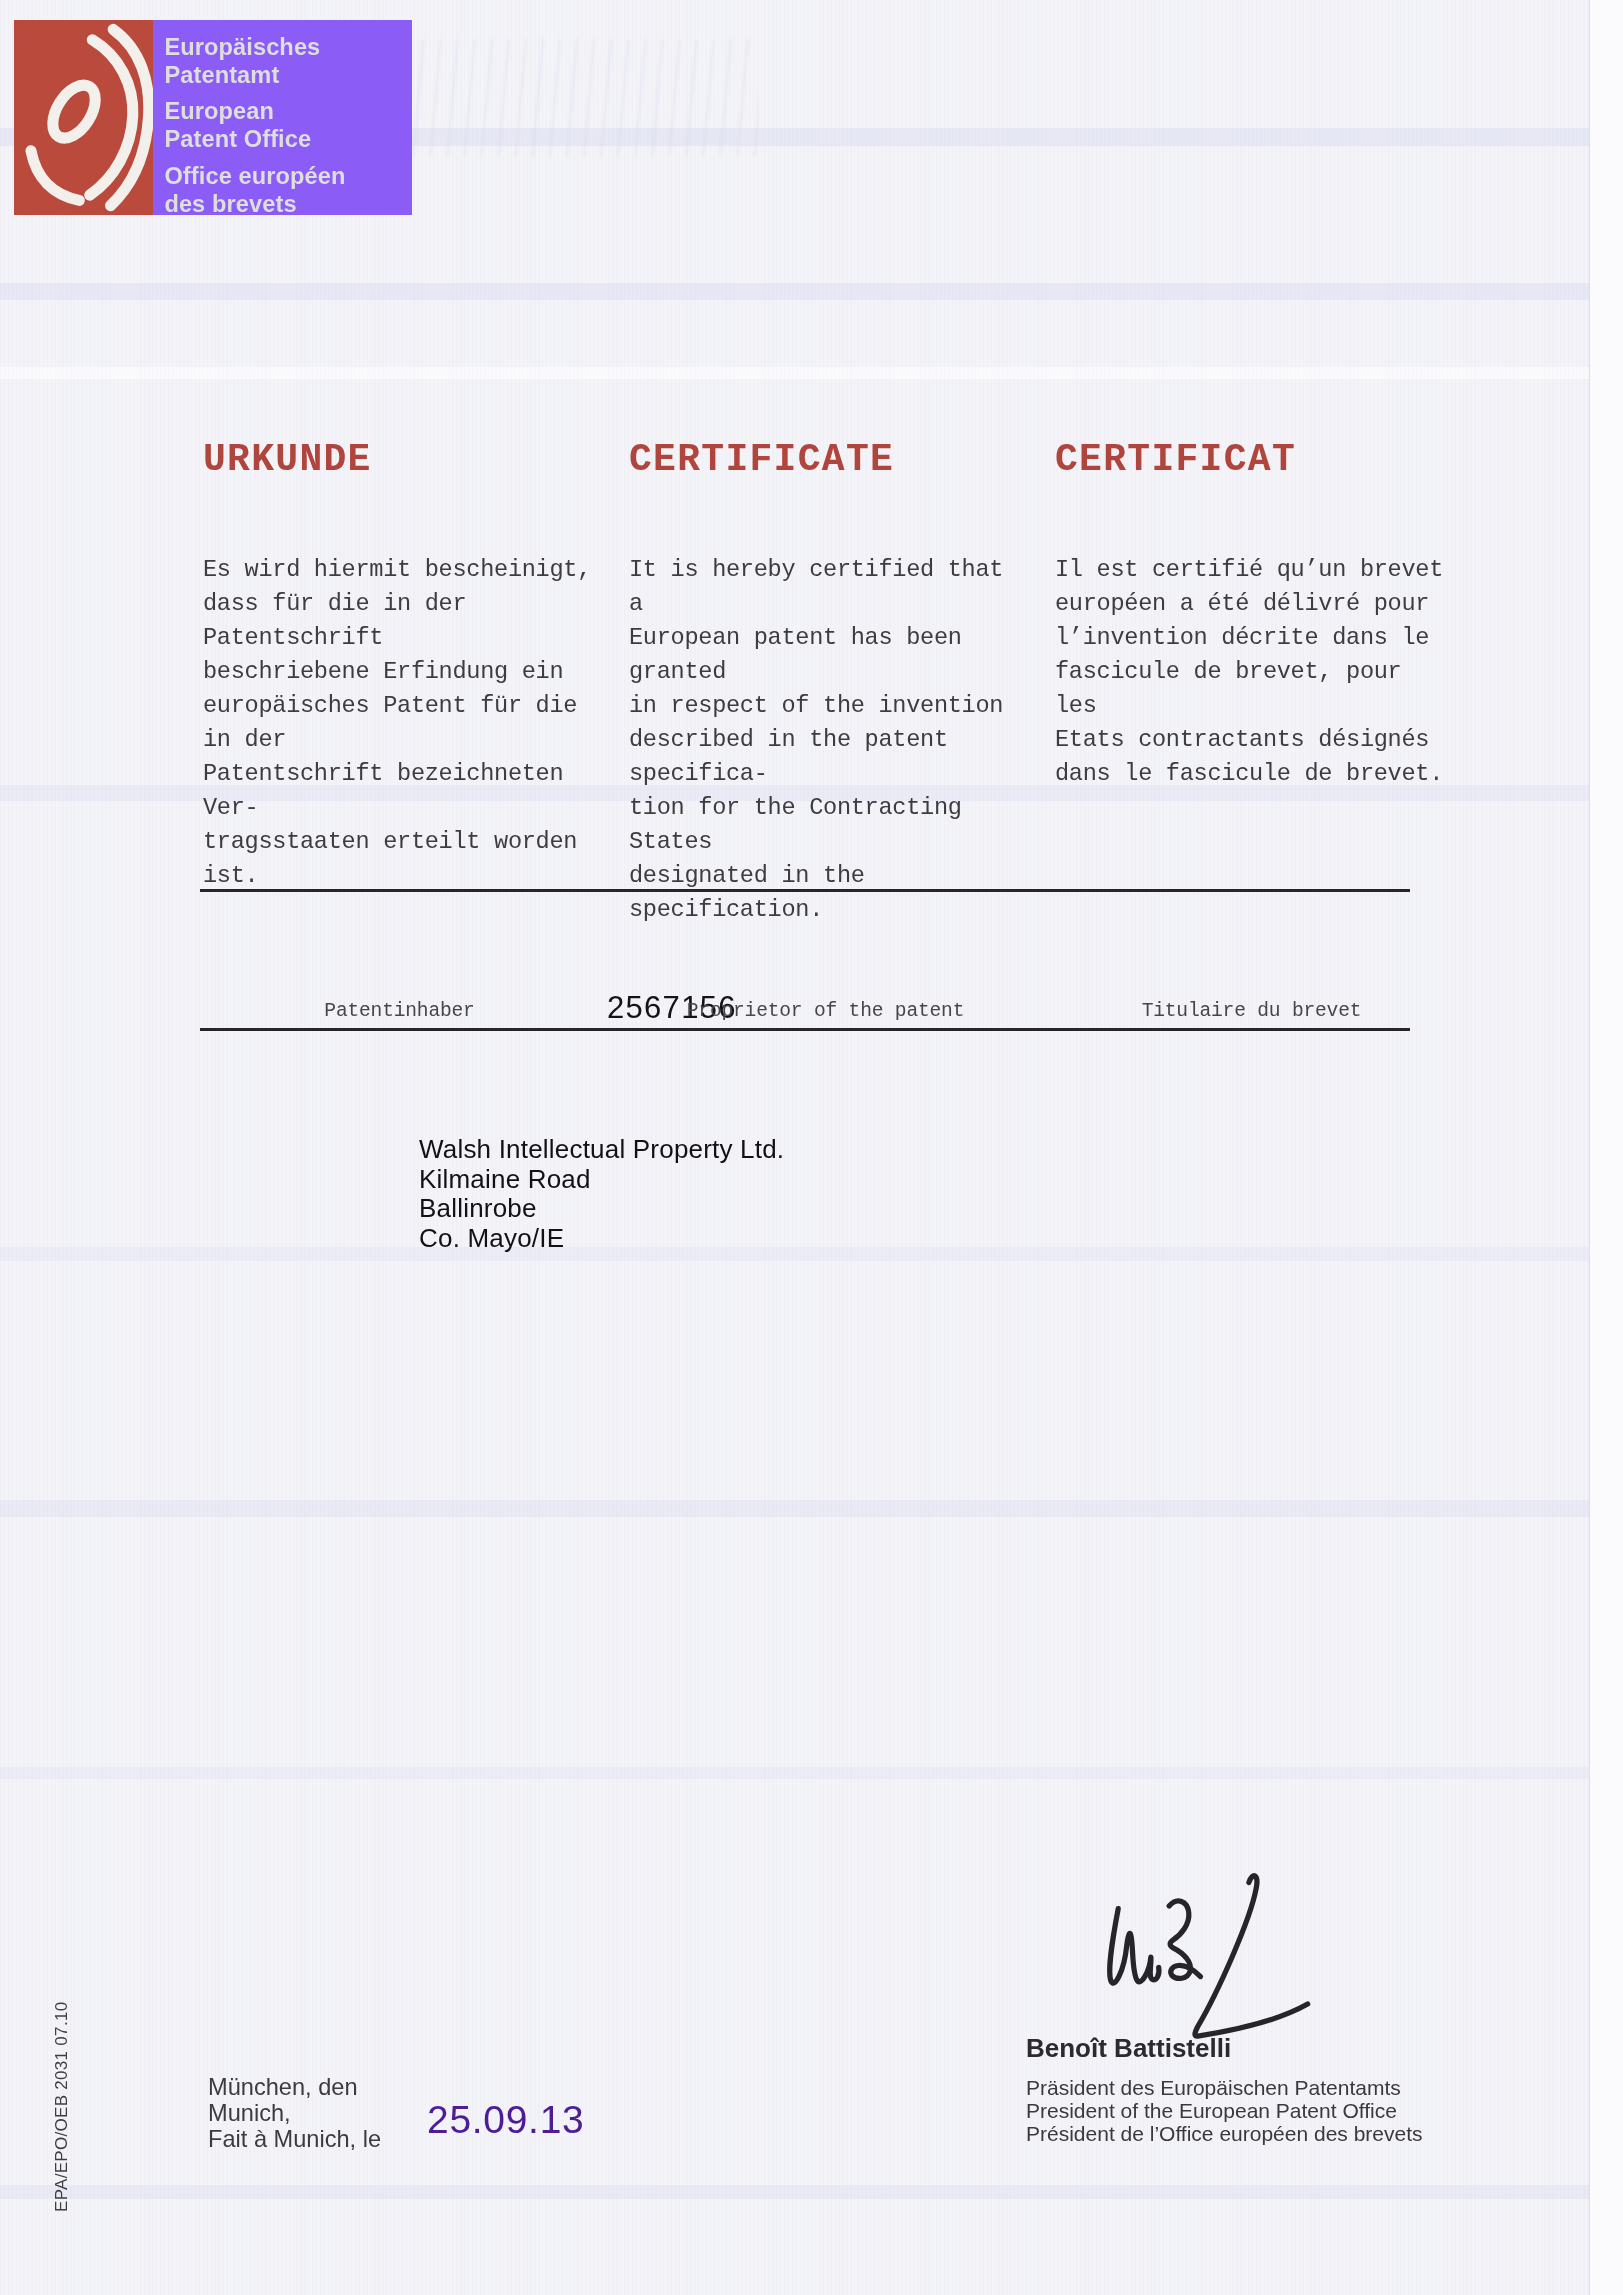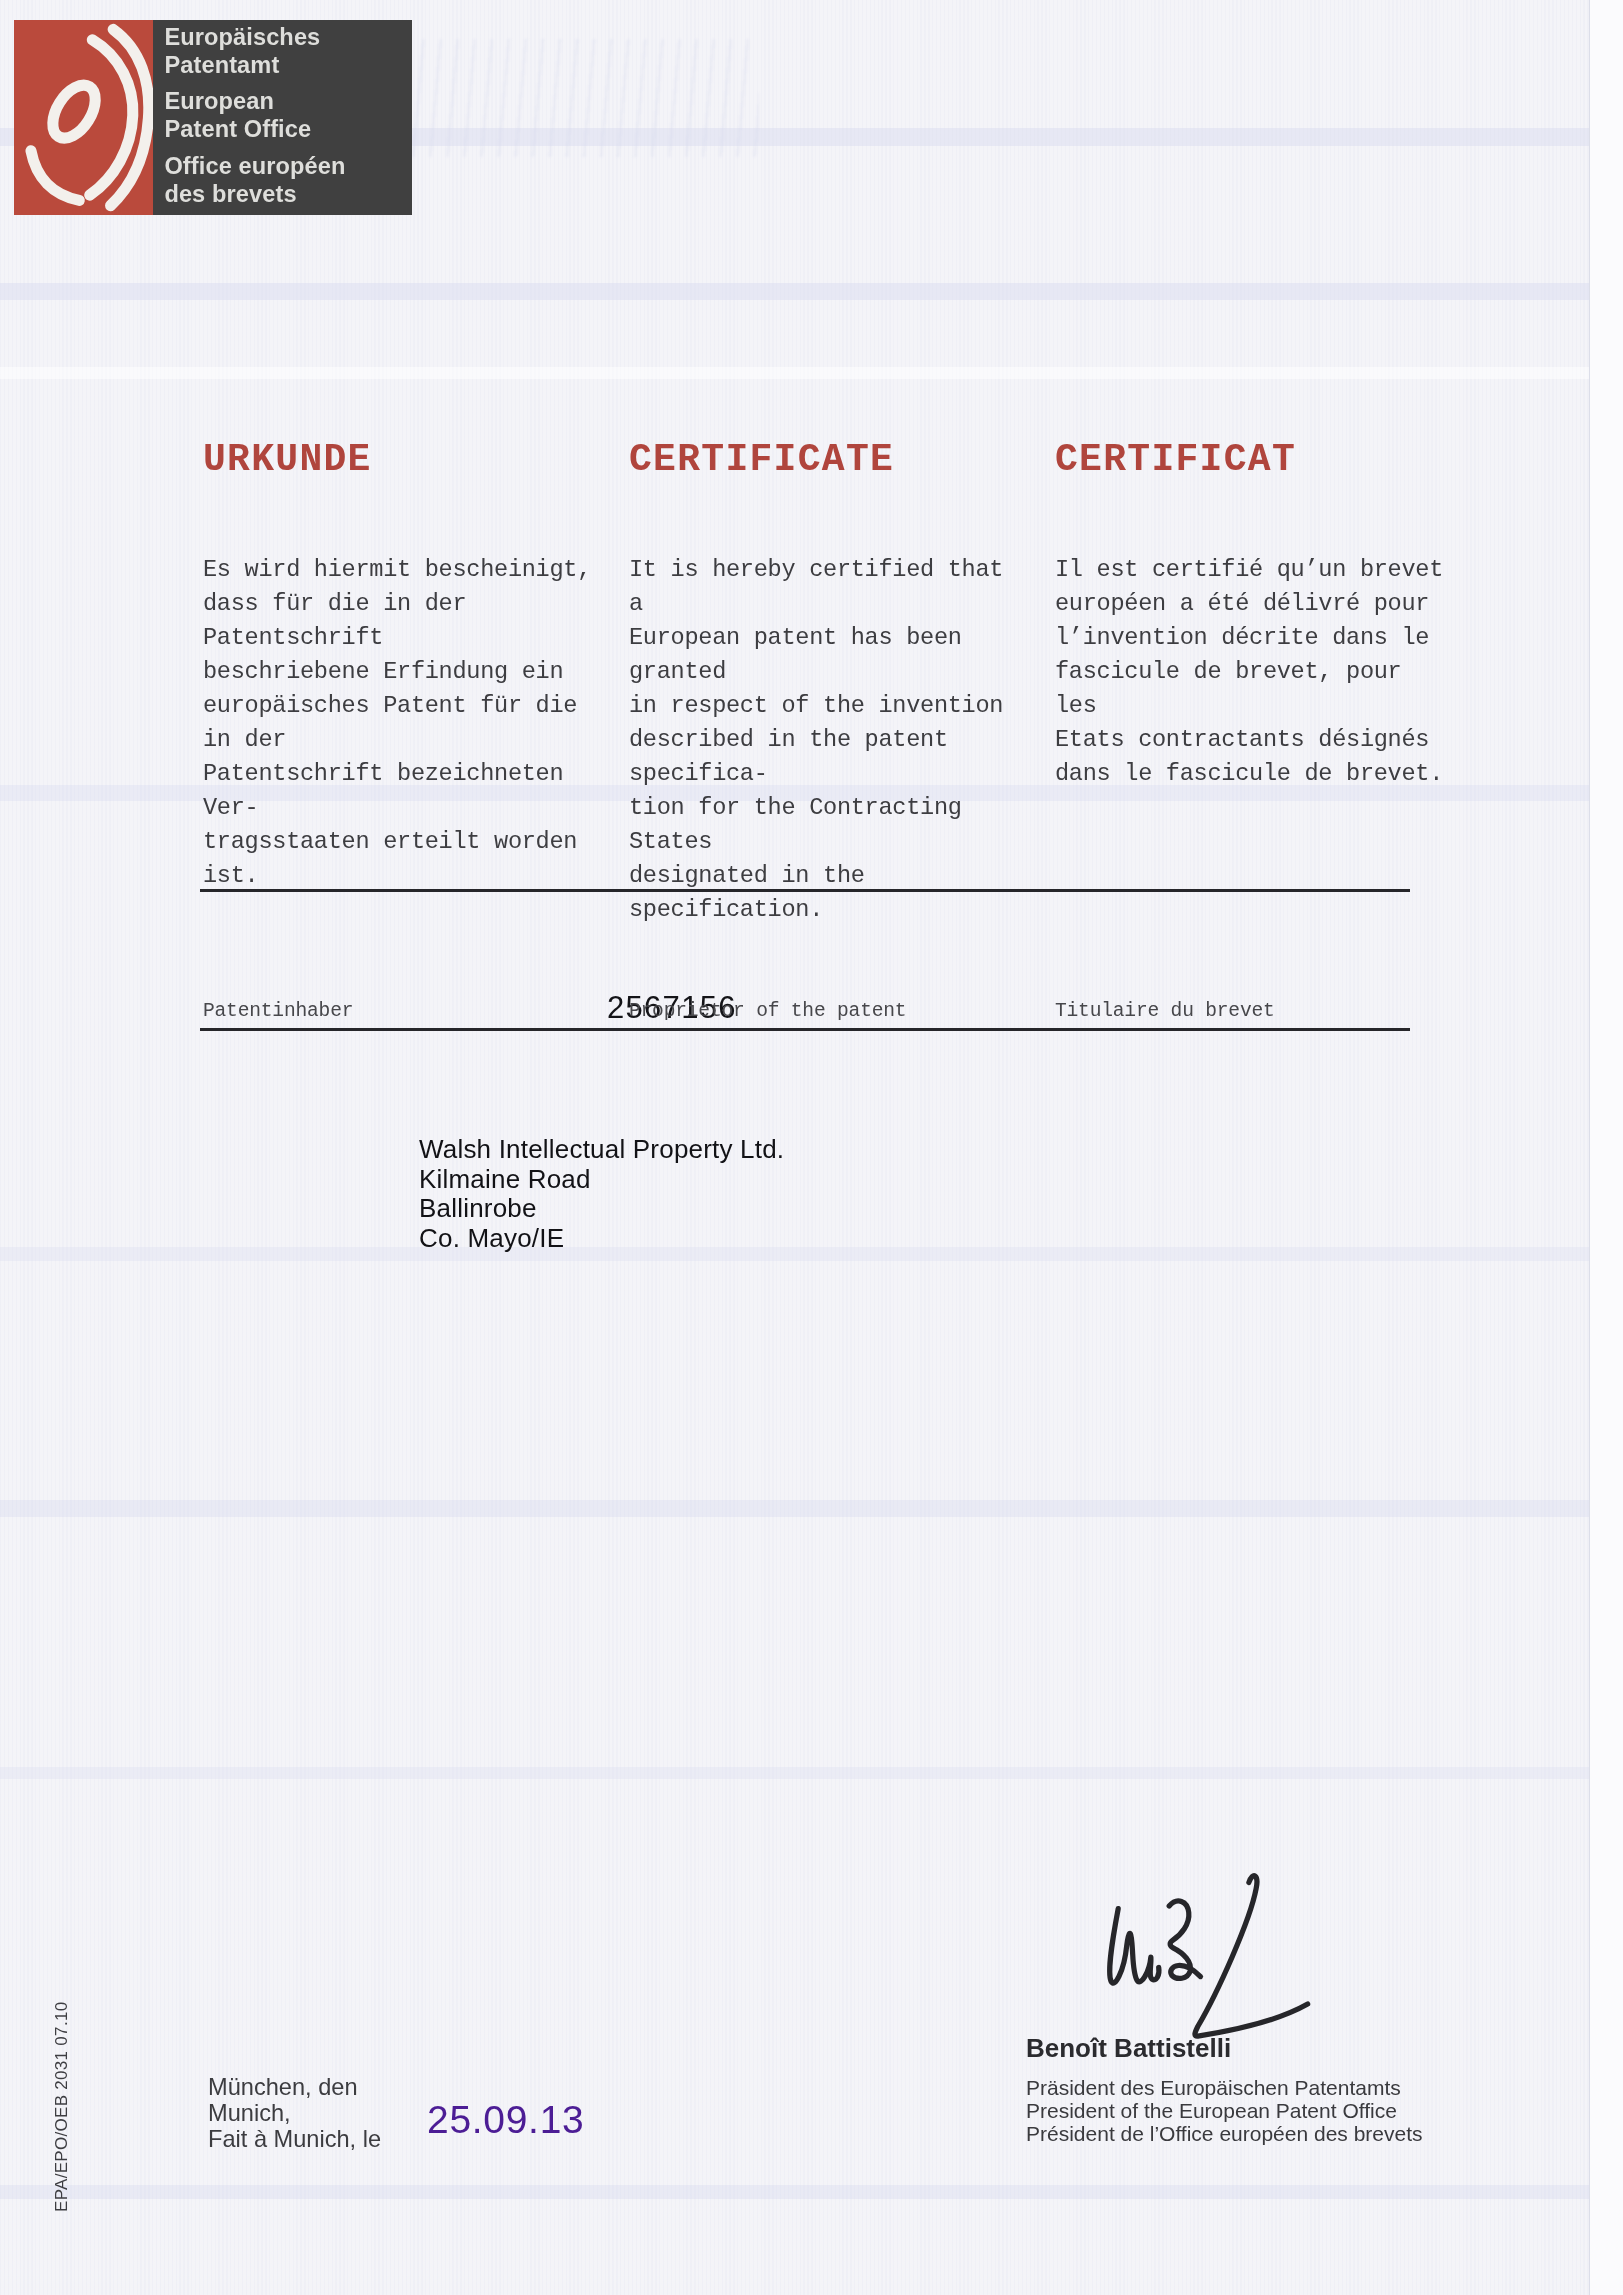--- a/index.html
+++ b/index.html
@@ -25,33 +25,33 @@
   }
   .scan-right-edge{
     position:absolute;top:0;left:1589px;width:34px;height:2295px;
     background:#fbfbfd;border-left:0.7px solid rgba(190,193,214,0.5);
   }
 
   
   .logo{position:absolute;left:14.4px;top:19.6px;width:398px;height:195px;display:flex;}
   .logo-red{width:139px;height:195px;background:#ba4a3c;position:relative;flex:none;}
   .logo-red svg{position:absolute;inset:0;}
-  .logo-gray{width:259px;height:195px;background:#404040;box-sizing:border-box;
-    padding:3px 0 0 11px;flex:none;}
+  .logo-gray{width:259px;height:195px;background:#8b5cf6;box-sizing:border-box;
+    padding:13px 0 0 11px;flex:none;}
   .logo-line{white-space:pre-line;color:#dededb;font-weight:bold;font-size:23.6px;line-height:28px;letter-spacing:0.1px;margin:0 0 8.5px 0;}
 
   
   .row{position:absolute;left:203px;width:1211px;display:grid;
        grid-template-columns:393px 393px 393px;column-gap:33px;font-family:Liberation Mono, monospace;}
   .row-titles{top:440px;}
   .cert-title{font-size:38px;line-height:39px;font-weight:bold;letter-spacing:1.3px;color:#b0453d;white-space:pre;}
   .row-paras{top:553px;}
   .cert-para{font-size:23.6px;line-height:34px;letter-spacing:-0.3px;color:#3d3d41;white-space:pre-line;}
   .row-labels1{top:863px;}
-  .row-labels2{top:1000px;}
+  .row-labels2{top:1000px;text-align:center;}
   .field-label{font-size:19.6px;line-height:23.6px;letter-spacing:-0.2px;color:#47474b;white-space:pre;}
   .rule{position:absolute;left:200px;width:1210px;height:2.6px;background:#26262a;}
   .rule1{top:889px;}
   .rule2{top:1028px;}
 
   
   .patent-number{position:absolute;left:607px;top:990px;font-size:31px;letter-spacing:1.3px;color:#141418;}
   .address{position:absolute;left:419px;top:1135px;font-size:26px;line-height:29.5px;letter-spacing:0.2px;color:#121216;white-space:pre-line;}
   .date-value{position:absolute;left:427px;top:2098px;font-size:39px;letter-spacing:0.7px;color:#4c1d95;}
 

